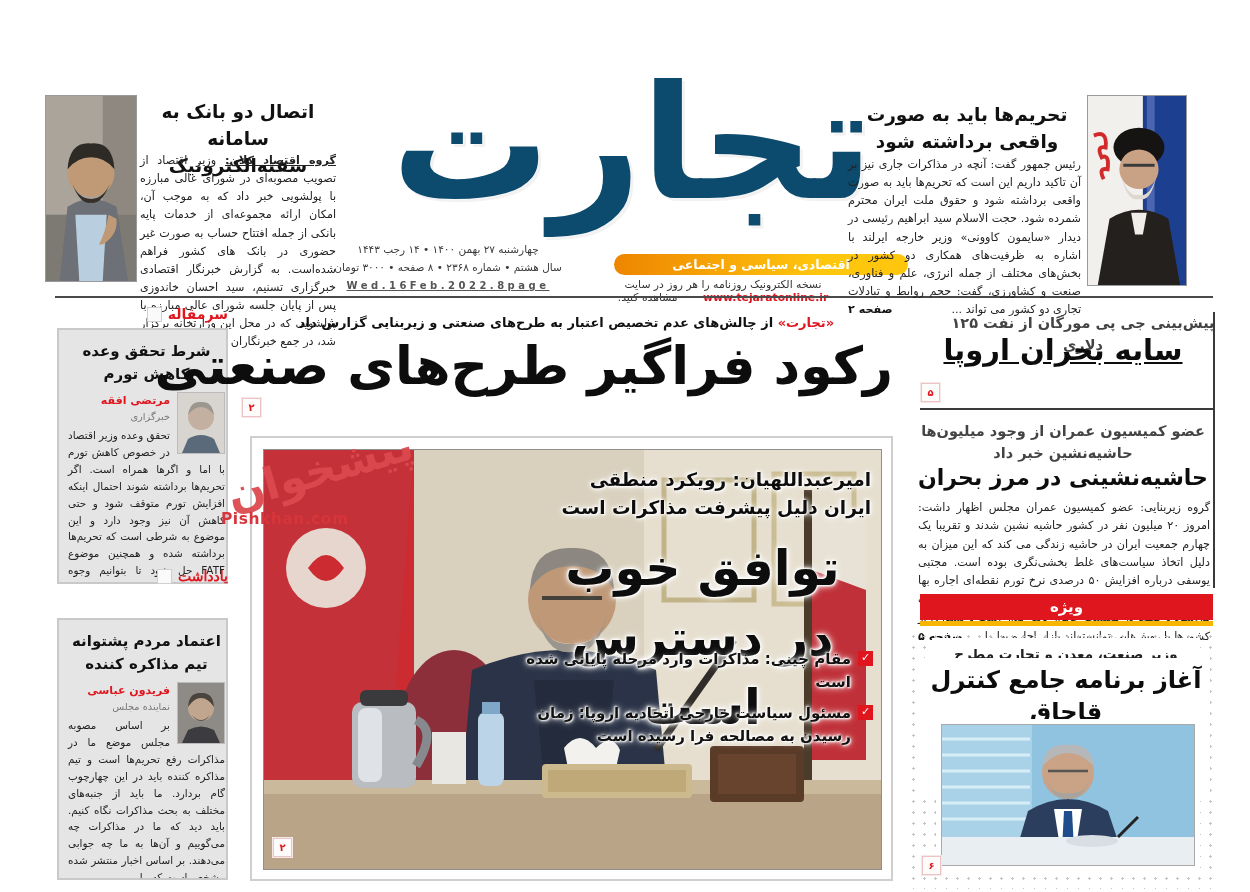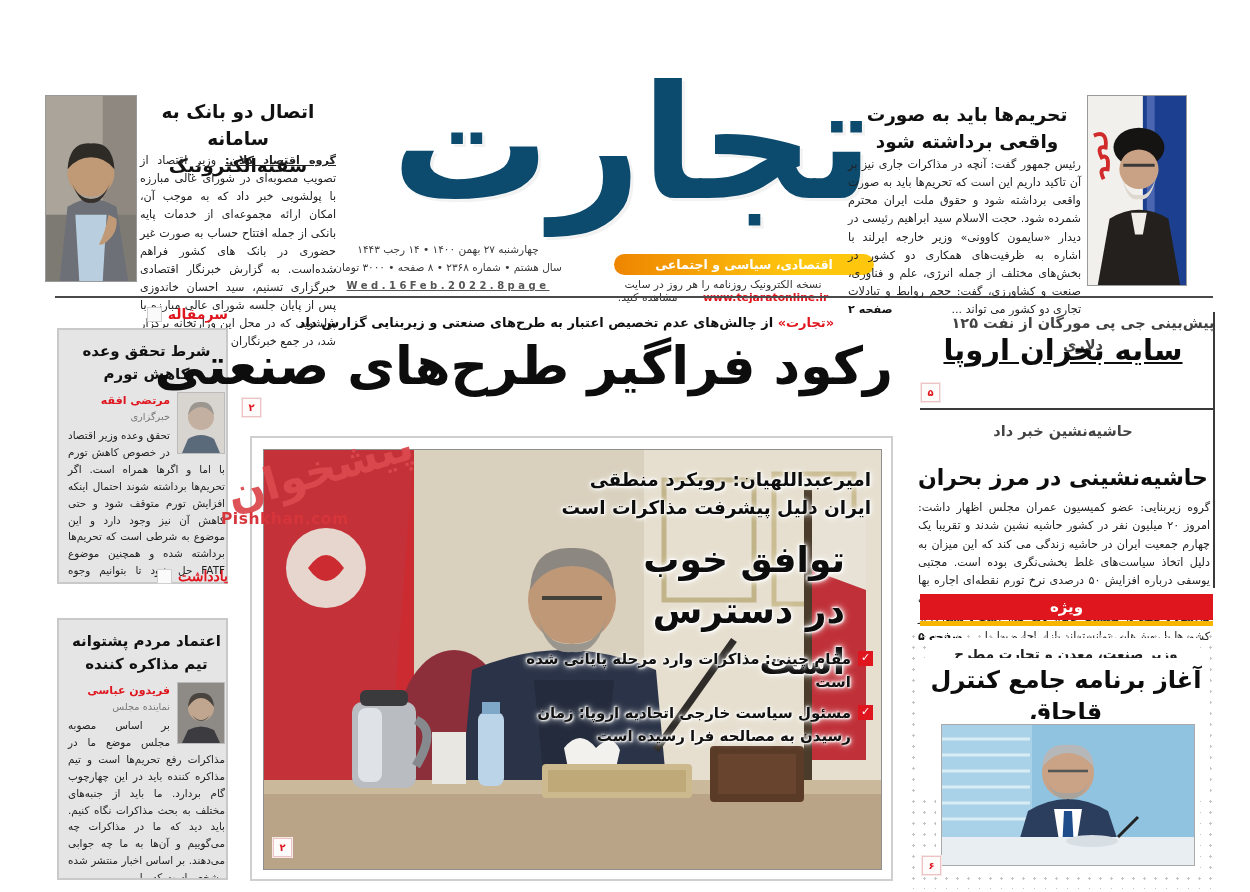--- a/index.html
+++ b/index.html
@@ -4,28 +4,28 @@
 <style>
   html,body{margin:0;padding:0;background:#ffffff;}
   .page{position:relative;width:1250px;height:892px;background:#fff;overflow:hidden;
         font-family:"DejaVu Sans",sans-serif;color:#1a1a1a;}
   .abs{position:absolute;}
   .fa{direction:rtl;unicode-bidi:embed;}
   .center{text-align:center;}
   .just{text-align:justify;}
   .bold{font-weight:bold;text-decoration:underline;}
   .red{color:#e0161f;}
-  .halo{text-shadow:0 0 5px #fff,0 0 8px #fff,1px 1px 2px #fff,-1px -1px 2px #fff;text-align:right;}
+  .halo{text-shadow:0 0 5px #fff,0 0 8px #fff,1px 1px 2px #fff,-1px -1px 2px #fff;}
   
   .logo{left:380px;top:28px;width:505px;height:230px;display:flex;align-items:center;justify-content:center;
         font-size:158px;font-weight:bold;color:#0c4a6e;line-height:1;letter-spacing:-4px;
         text-shadow:0 0 2px #fff,3px 3px 0 #f2f2f2;}
   .dateline{left:332px;top:241px;width:232px;font-size:10.5px;color:#3a3a3a;line-height:1.7;}
   .dateline .en{font-size:10px;letter-spacing:3.5px;color:#555;direction:ltr;}
-  .ribbon{left:614px;top:254px;width:260px;height:21px;border-radius:11px;
+  .ribbon{left:614px;top:254px;width:294px;height:21px;border-radius:11px;
           background:linear-gradient(90deg,#ee8500,#ffc60e 70%);
           color:#fff;font-size:12.5px;font-weight:bold;display:flex;align-items:center;justify-content:center;}
   .webline{left:558px;top:278px;width:330px;font-size:10.8px;color:#333;text-align:center;}
   .webline .url{color:#e0161f;font-weight:bold;direction:ltr;unicode-bidi:embed;margin-left:22px;}
   .h-divider{left:55px;top:296px;width:1158px;height:2px;background:#4a4a4a;}
   
   .ph-border{border:1px solid #9a9a9a;box-sizing:border-box;background:#ccc;}
   .art-h{font-size:18.5px;font-weight:bold;line-height:1.45;color:#111;}
   .art-b{font-size:11.2px;line-height:1.62;color:#222;}
   .pref{font-weight:bold;float:left;color:#111;}
@@ -41,21 +41,21 @@
   .side-b{font-size:10.4px;line-height:1.62;color:#222;}
   
   .kicker{left:240px;top:315px;width:653px;font-size:13px;font-weight:bold;color:#111;}
   .lead-h{left:240px;top:336px;width:653px;font-size:52px;font-weight:bold;color:#0d0d0d;white-space:nowrap;}
   .marker{width:17px;height:17px;background:#fefbfb;border:1px solid #eec3c5;box-shadow:0 0 0 1px #f7e8e8;
           display:flex;align-items:center;justify-content:center;color:#e0161f;font-size:10px;font-weight:bold;}
   .photo-frame{left:250px;top:436px;width:643px;height:445px;border:2px solid #cfcfcf;background:#fff;
                padding:11px;box-sizing:border-box;}
   .main-photo{position:relative;width:100%;height:100%;border:1px solid #8f8f8f;overflow:hidden;background:#d9d0bd;}
   .cap-top{position:absolute;top:16px;right:10px;width:330px;font-size:18.5px;font-weight:bold;line-height:1.5;color:#0d0d0d;}
-  .cap-big{position:absolute;top:84px;right:36px;width:285px;font-size:36px;font-weight:bold;line-height:1.42;color:#0d0d0d;}
+  .cap-big{position:absolute;top:84px;right:36px;width:285px;font-size:49px;font-weight:bold;line-height:1.42;color:#0d0d0d;}
   .bullets{position:absolute;top:198px;right:8px;width:356px;}
   .bullet{display:flex;direction:rtl;gap:7px;margin-bottom:9px;font-size:15px;font-weight:bold;line-height:1.5;color:#111;}
   .chk{flex:0 0 auto;width:15px;height:15px;margin-top:3px;background:#e0161f;color:#fff;font-size:11px;
        display:flex;align-items:center;justify-content:center;}
   .wm-fa{left:224px;top:444px;font-size:44px;font-weight:bold;color:#dc4a4f;transform:rotate(-16deg);opacity:.95;}
   .wm-en{left:221px;top:510px;font-size:15.5px;font-weight:bold;color:#d5353b;letter-spacing:.5px;}
   
   .rc-kicker{font-size:14.5px;font-weight:bold;color:#444;line-height:1.5;}
   .rc-h1{font-size:29px;font-weight:bold;color:#0d0d0d;line-height:1.35;}
   .rc-h2{font-size:22px;font-weight:bold;color:#0d0d0d;line-height:1.3;}
@@ -245,20 +245,21 @@
   <div class="abs rule-v" style="left:1213px;top:312px;height:276px;"></div>
 
   <div class="abs rc-kicker fa center" style="left:935px;top:313px;width:296px;">پیش‌بینی جی پی مورگان از نفت ۱۲۵ دلاری</div>
   <div class="abs rc-h1 fa center" style="left:915px;top:331px;width:296px;text-decoration:underline;">
     <div>سایه بحران اروپا</div>
   </div>
   <div class="abs marker" style="left:921px;top:383px;">۵</div>
   <div class="abs rule-h" style="left:920px;top:408px;width:293px;"></div>
 
   <div class="abs rc-kicker fa center" style="left:915px;top:421px;width:296px;">
+    <div>عضو کمیسیون عمران از وجود میلیون‌ها</div>
     <div>حاشیه‌نشین خبر داد</div>
   </div>
   <div class="abs rc-h2 fa center" style="left:915px;top:464px;width:296px;">حاشیه‌نشینی در مرز بحران</div>
   <div class="abs rc-b fa just" style="left:918px;top:499px;width:292px;height:92px;">
     <span>گروه زیربنایی: عضو کمیسیون عمران مجلس اظهار داشت: امروز ۲۰ میلیون نفر در کشور حاشیه نشین شدند و تقریبا یک چهارم جمعیت ایران در حاشیه زندگی می کند که این میزان به دلیل اتخاذ سیاست‌های غلط بخشی‌نگری بوده است. مجتبی یوسفی درباره افزایش ۵۰ درصدی نرخ تورم نقطه‌ای اجاره بها اظهار داشت: مسکن یک مولفه مهم در سبد خانوار محسوب می‌شود و قطعا در معیشت خانوار تاثیر گذار است و بسیاری از کشورها با روش‌هایی توانسته‌اند بازار اجاره بها را ...</span>
     <span class="pref">صفحه ۵</span>
   </div>
 
   <div class="abs special-bar fa">
     <span>ویژه</span>

